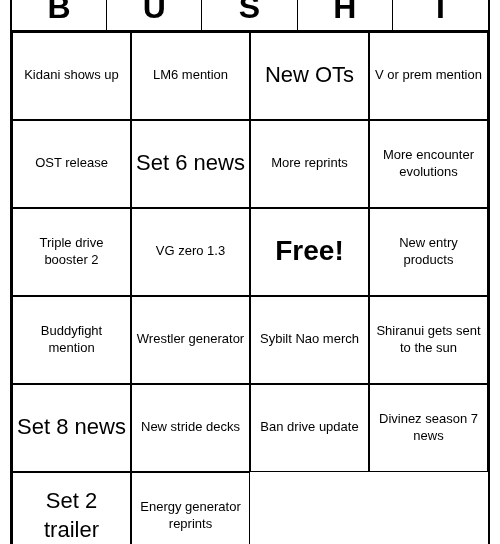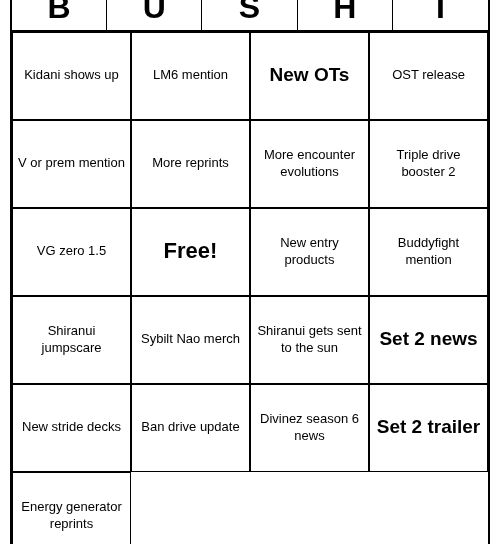--- a/index.html
+++ b/index.html
@@ -42,55 +42,56 @@
       min-height: 88px;
       display: flex;
       align-items: center;
       justify-content: center;
       text-align: center;
       padding: 4px;
       font-size: 13px;
       line-height: 1.3;
     }
     .bingo-cell.large-text {
-      font-size: 19px;
-      font-weight: bold;
+      font-size: 22px;
+      font-weight: normal;
     }
     .bingo-cell.free {
-      font-size: 22px;
+      font-size: 28px;
       font-weight: bold;
     }
   </style>
 </head>
 <body>
 
 <div class="bingo-container">
   <div class="bingo-header">
   <div class="bingo-header-cell">B</div>
       <div class="bingo-header-cell">U</div>
       <div class="bingo-header-cell">S</div>
       <div class="bingo-header-cell">H</div>
       <div class="bingo-header-cell">I</div>
     </div>
   <div class="bingo-grid">
   <div class="bingo-cell">Kidani shows up</div>
       <div class="bingo-cell">LM6 mention</div>
       <div class="bingo-cell large-text">New OTs</div>
+      <div class="bingo-cell">V or prem mention</div>
       <div class="bingo-cell">OST release</div>
-      <div class="bingo-cell">V or prem mention</div>
+      <div class="bingo-cell large-text">Set 6 news</div>
       <div class="bingo-cell">More reprints</div>
       <div class="bingo-cell">More encounter evolutions</div>
       <div class="bingo-cell">Triple drive booster 2</div>
-      <div class="bingo-cell">VG zero 1.5</div>
+      <div class="bingo-cell">VG zero 1.3</div>
       <div class="bingo-cell large-text free">Free!</div>
       <div class="bingo-cell">New entry products</div>
       <div class="bingo-cell">Buddyfight mention</div>
-      <div class="bingo-cell">Shiranui jumpscare</div>
+      <div class="bingo-cell">Wrestler generator</div>
       <div class="bingo-cell">Sybilt Nao merch</div>
       <div class="bingo-cell">Shiranui gets sent to the sun</div>
-      <div class="bingo-cell large-text">Set 2 news</div>
+      <div class="bingo-cell large-text">Set 8 news</div>
       <div class="bingo-cell">New stride decks</div>
       <div class="bingo-cell">Ban drive update</div>
-      <div class="bingo-cell">Divinez season 6 news</div>
+      <div class="bingo-cell">Divinez season 7 news</div>
       <div class="bingo-cell large-text">Set 2 trailer</div>
       <div class="bingo-cell">Energy generator reprints</div>
     </div>
 </div>
 
 </body></html>

